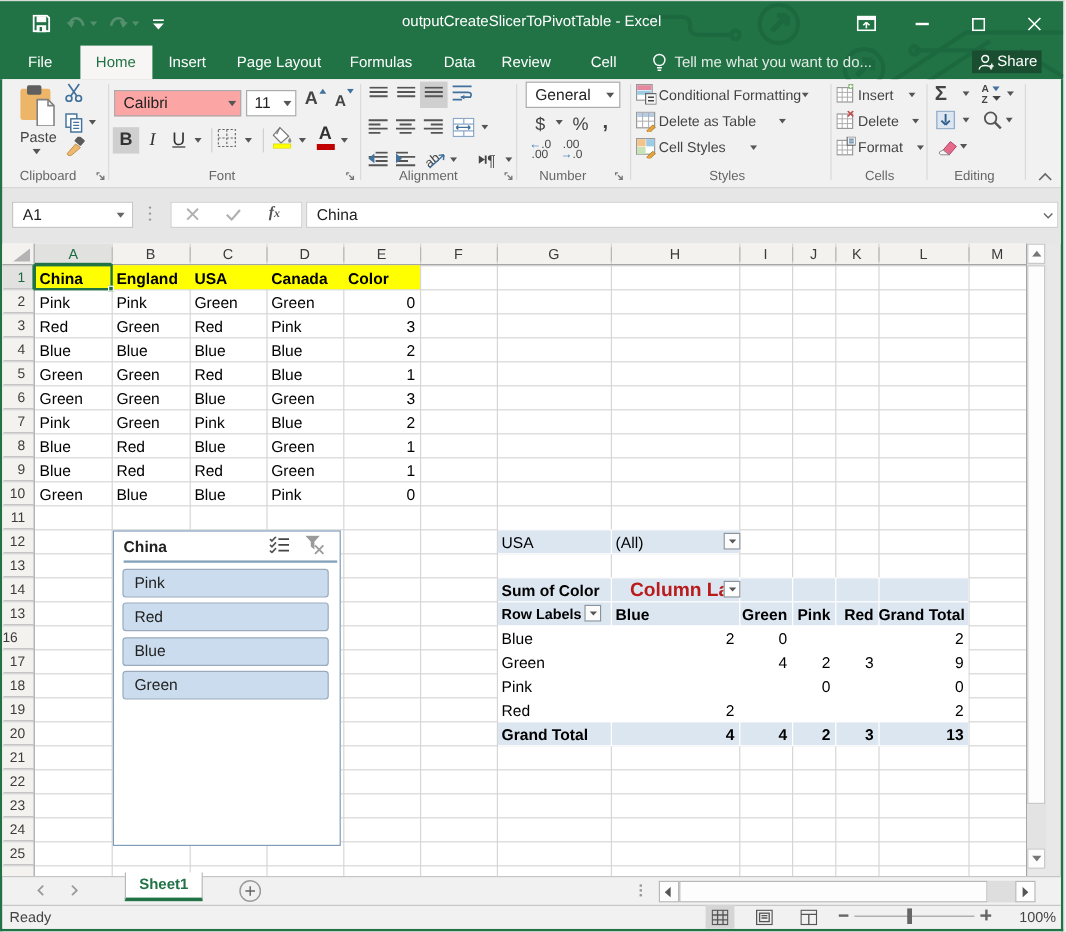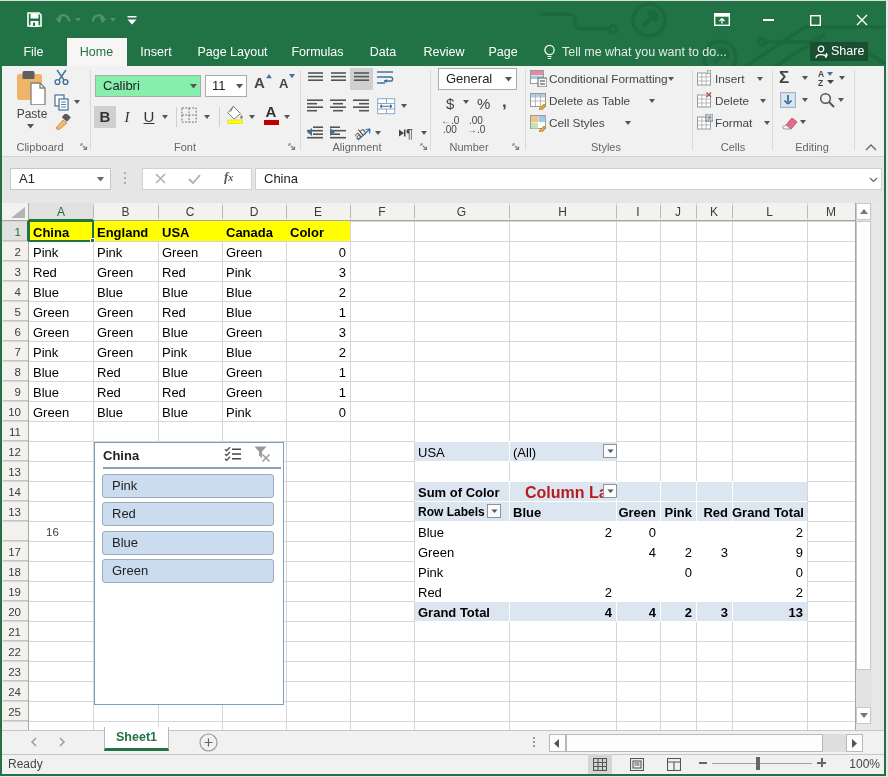--- a/index.html
+++ b/index.html
@@ -40,41 +40,42 @@
 <path d="M0.5 6.8 L7.3 5.2 L4.6 11.3 z"></path>
 <path d="M51.5 6.8 L44.7 5.2 L47.4 11.3 z"></path>
 <path d="M20 6 h6 l-3 3.6 z"></path>
 <path d="M55 6 h6 l-3 3.6 z"></path>
 </g>
 </svg>
 <svg class="abs" style="left:127px;top:16px;" width="10" height="9" viewBox="0 0 10 9">
 <rect x="0.5" y="0" width="9" height="1.5" fill="#fff"></rect>
 <path d="M0.5 3.5 h9 l-4.5 5 z" fill="#fff"></path>
 </svg>
+<div style="position:absolute;left:293px;top:9px;width:300px;height:18px;color:#fff;font-size:12.5px;text-align:center;line-height:18px;">outputCreateSlicerToPivotTable - Excel</div>
 <svg class="abs" style="left:714px;top:13px;" width="16" height="13" viewBox="0 0 16 13">
 <rect x="0.7" y="0.7" width="14.6" height="11.6" fill="none" stroke="#fff" stroke-width="1.4"></rect>
 <rect x="0.7" y="0.7" width="14.6" height="3" fill="#fff"></rect>
 <path d="M8 10.5 v-5 M8 5.5 l-2.6 2.6 M8 5.5 l2.6 2.6" stroke="#fff" stroke-width="1.3" fill="none"></path>
 </svg>
 <div style="position:absolute;left:763px;top:19px;width:11px;height:1.5px;background:#fff;"></div>
 <svg class="abs" style="left:810px;top:15px;" width="11" height="11" viewBox="0 0 11 11">
       <rect x="0.7" y="0.7" width="9.6" height="9.6" fill="none" stroke="#fff" stroke-width="1.4"></rect>
     </svg>
 <svg class="abs" style="left:856px;top:14px;" width="12" height="12" viewBox="0 0 12 12">
       <path d="M1 1 L11 11 M11 1 L1 11" stroke="#fff" stroke-width="1.4"></path>
     </svg>
 <div style="position:absolute;left:67px;top:38px;width:60px;height:28px;background:#f7f6f4;"></div>
 <div style="position:absolute;left:10px;top:38px;width:47px;height:28px;color:#fff;font-size:12.5px;text-align:center;line-height:28px;">File</div>
 <div style="position:absolute;left:71px;top:38px;width:51px;height:28px;color:#217346;font-size:12.5px;text-align:center;line-height:28px;">Home</div>
 <div style="position:absolute;left:134px;top:38px;width:44px;height:28px;color:#fff;font-size:12.5px;text-align:center;line-height:28px;">Insert</div>
 <div style="position:absolute;left:185px;top:38px;width:95px;height:28px;color:#fff;font-size:12.5px;text-align:center;line-height:28px;">Page Layout</div>
 <div style="position:absolute;left:287px;top:38px;width:61px;height:28px;color:#fff;font-size:12.5px;text-align:center;line-height:28px;">Formulas</div>
 <div style="position:absolute;left:361px;top:38px;width:44px;height:28px;color:#fff;font-size:12.5px;text-align:center;line-height:28px;">Data</div>
-<div style="position:absolute;left:418px;top:38px;width:52px;height:28px;color:#fff;font-size:12.5px;text-align:center;line-height:28px;">Review</div>
-<div style="position:absolute;left:481px;top:38px;width:44px;height:28px;color:#fff;font-size:12.5px;text-align:center;line-height:28px;">Page</div>
+<div style="position:absolute;left:418px;top:38px;width:52px;height:28px;color:#fff;font-size:12.5px;line-height:28px;">Review</div>
+<div style="position:absolute;left:481px;top:38px;width:44px;height:28px;color:#fff;font-size:12.5px;text-align:center;line-height:28px;">Cell</div>
 <svg class="abs" style="left:543px;top:44px;" width="13" height="16" viewBox="0 0 13 16">
 <circle cx="6.5" cy="6" r="4.6" fill="none" stroke="#fff" stroke-width="1.2"></circle>
 <path d="M4.5 12.5 h4 M5 14.5 h3" stroke="#fff" stroke-width="1.2"></path>
 </svg>
 <div style="position:absolute;left:562px;top:38px;width:200px;height:28px;color:#e2ece5;font-size:12.5px;line-height:28px;">Tell me what you want to do...</div>
 <div style="position:absolute;left:810px;top:42px;width:58px;height:19px;background:#194f30;"></div>
 <svg class="abs" style="left:815px;top:45px;" width="13" height="14" viewBox="0 0 13 14">
 <circle cx="6" cy="4" r="2.8" fill="none" stroke="#fff" stroke-width="1.2"></circle>
 <path d="M1 13 c0 -4.6 10 -4.6 10 0" fill="none" stroke="#fff" stroke-width="1.2"></path>
 <path d="M9.5 10 h4 M11.5 8 v4" stroke="#fff" stroke-width="1.1"></path>
@@ -129,21 +130,21 @@
 <rect x="5" y="5" width="9" height="11" fill="#fff" stroke="#41719c" stroke-width="1.2"></rect>
 <path d="M7 8 h5 M7 10.5 h5 M7 13 h5" stroke="#41719c" stroke-width="0.9"></path>
 </svg>
 <svg class="abs" style="left:74px;top:100px;" width="7" height="5" viewBox="0 0 7 5">
       <path d="M0 0 h6 l-3 4 z" fill="#555"></path>
     </svg>
 <svg class="abs" style="left:54px;top:114px;" width="17" height="16" viewBox="0 0 17 16">
 <rect x="9" y="0" width="7" height="6" rx="1" transform="rotate(40 12 3)" fill="#5a5a5a"></rect>
 <path d="M2 14 L9 6 L13 9 L6 15 q-3 2 -4 -1z" fill="#eeb96e" stroke="#c08c44" stroke-width="0.8"></path>
 </svg>
-<div style="position:absolute;left:95px;top:75px;width:106px;height:22px;background:#86efac;border:1px solid #ababab;font-size:13px;color:#222;line-height:20px;padding-left:7px;">Calibri</div>
+<div style="position:absolute;left:95px;top:75px;width:106px;height:22px;background:#fca5a5;border:1px solid #ababab;font-size:13px;color:#222;line-height:20px;padding-left:7px;">Calibri</div>
 <svg class="abs" style="left:190px;top:84px;" width="8" height="5" viewBox="0 0 8 5">
       <path d="M0 0 h7 l-3.5 4.5 z" fill="#555"></path>
     </svg>
 <div style="position:absolute;left:205px;top:75px;width:42px;height:22px;background:#fff;border:1px solid #ababab;font-size:13px;color:#222;line-height:20px;padding-left:6px;">11</div>
 <svg class="abs" style="left:236px;top:84px;" width="8" height="5" viewBox="0 0 8 5">
       <path d="M0 0 h7 l-3.5 4.5 z" fill="#555"></path>
     </svg>
 <div style="position:absolute;left:254px;top:74px;width:16px;height:18px;font-size:15px;font-weight:bold;color:#444;">A</div>
 <svg class="abs" style="left:266px;top:74px;" width="6" height="5" viewBox="0 0 7 6">
       <path d="M3.5 0 L7 5 H0 z" fill="#41719c"></path>
@@ -509,21 +510,21 @@
 <div style="position:absolute;left:2px;top:421px;width:19px;height:20px;font-size:11.5px;color:#3c3c3c;text-align:right;line-height:22px;">11</div>
 <div style="position:absolute;left:3px;top:440px;width:25px;height:1px;background:#c4c4c4;"></div>
 <div style="position:absolute;left:2px;top:441px;width:19px;height:20px;font-size:11.5px;color:#3c3c3c;text-align:right;line-height:22px;">12</div>
 <div style="position:absolute;left:3px;top:460px;width:25px;height:1px;background:#c4c4c4;"></div>
 <div style="position:absolute;left:2px;top:461px;width:19px;height:20px;font-size:11.5px;color:#3c3c3c;text-align:right;line-height:22px;">13</div>
 <div style="position:absolute;left:3px;top:480px;width:25px;height:1px;background:#c4c4c4;"></div>
 <div style="position:absolute;left:2px;top:481px;width:19px;height:20px;font-size:11.5px;color:#3c3c3c;text-align:right;line-height:22px;">14</div>
 <div style="position:absolute;left:3px;top:500px;width:25px;height:1px;background:#c4c4c4;"></div>
 <div style="position:absolute;left:2px;top:501px;width:19px;height:20px;font-size:11.5px;color:#3c3c3c;text-align:right;line-height:22px;">13</div>
 <div style="position:absolute;left:3px;top:520px;width:25px;height:1px;background:#c4c4c4;"></div>
-<div style="position:absolute;left:2px;top:521px;width:19px;height:37px;font-size:11.5px;color:#3c3c3c;text-align:left;line-height:22px;padding-left:44px;">16</div>
+<div style="position:absolute;left:2px;top:521px;width:19px;height:37px;font-size:11.5px;color:#3c3c3c;text-align:left;line-height:22px;">16</div>
 <div style="position:absolute;left:3px;top:540px;width:25px;height:1px;background:#c4c4c4;"></div>
 <div style="position:absolute;left:2px;top:541px;width:19px;height:20px;font-size:11.5px;color:#3c3c3c;text-align:right;line-height:22px;">17</div>
 <div style="position:absolute;left:3px;top:560px;width:25px;height:1px;background:#c4c4c4;"></div>
 <div style="position:absolute;left:2px;top:561px;width:19px;height:20px;font-size:11.5px;color:#3c3c3c;text-align:right;line-height:22px;">18</div>
 <div style="position:absolute;left:3px;top:580px;width:25px;height:1px;background:#c4c4c4;"></div>
 <div style="position:absolute;left:2px;top:581px;width:19px;height:35px;font-size:11.5px;color:#3c3c3c;text-align:right;line-height:22px;">19</div>
 <div style="position:absolute;left:3px;top:600px;width:25px;height:1px;background:#c4c4c4;"></div>
 <div style="position:absolute;left:2px;top:601px;width:19px;height:20px;font-size:11.5px;color:#3c3c3c;text-align:right;line-height:22px;">20</div>
 <div style="position:absolute;left:3px;top:620px;width:25px;height:1px;background:#c4c4c4;"></div>
 <div style="position:absolute;left:2px;top:621px;width:19px;height:20px;font-size:11.5px;color:#3c3c3c;text-align:right;line-height:22px;">21</div>

